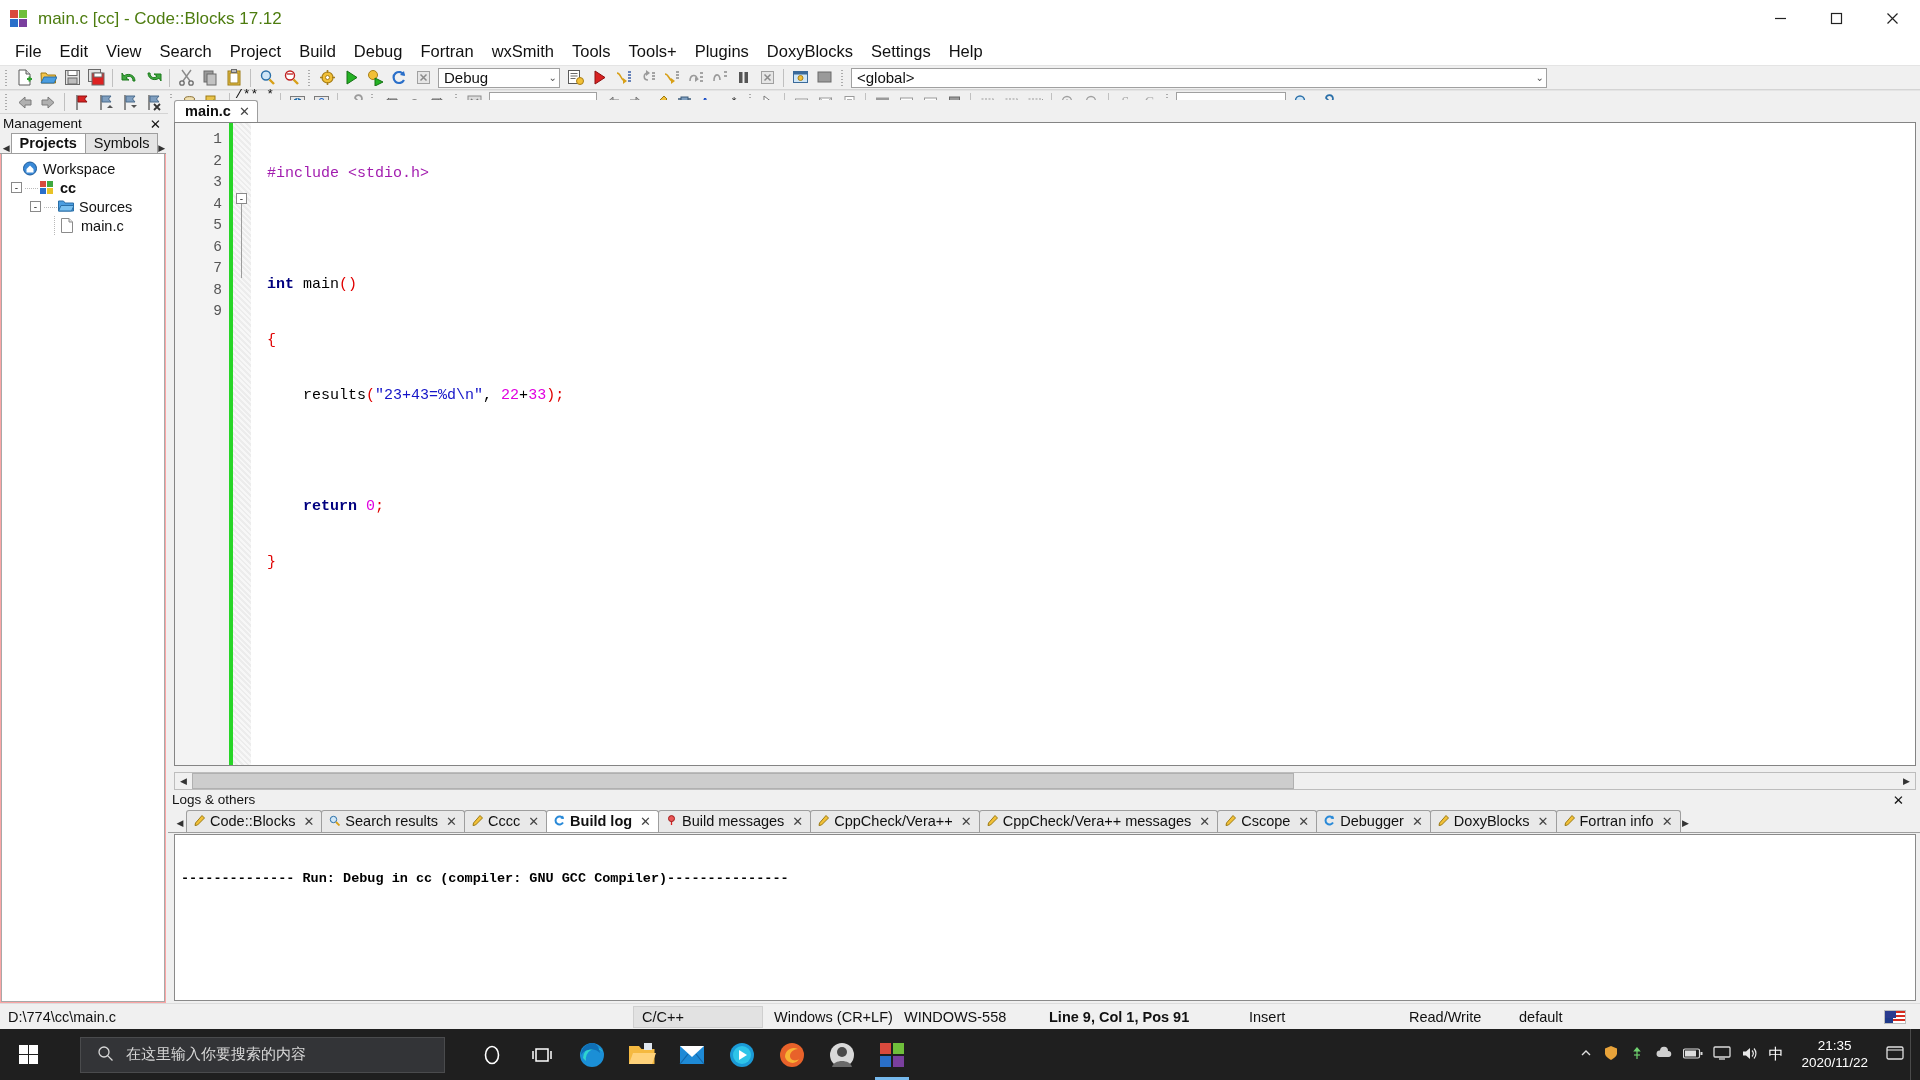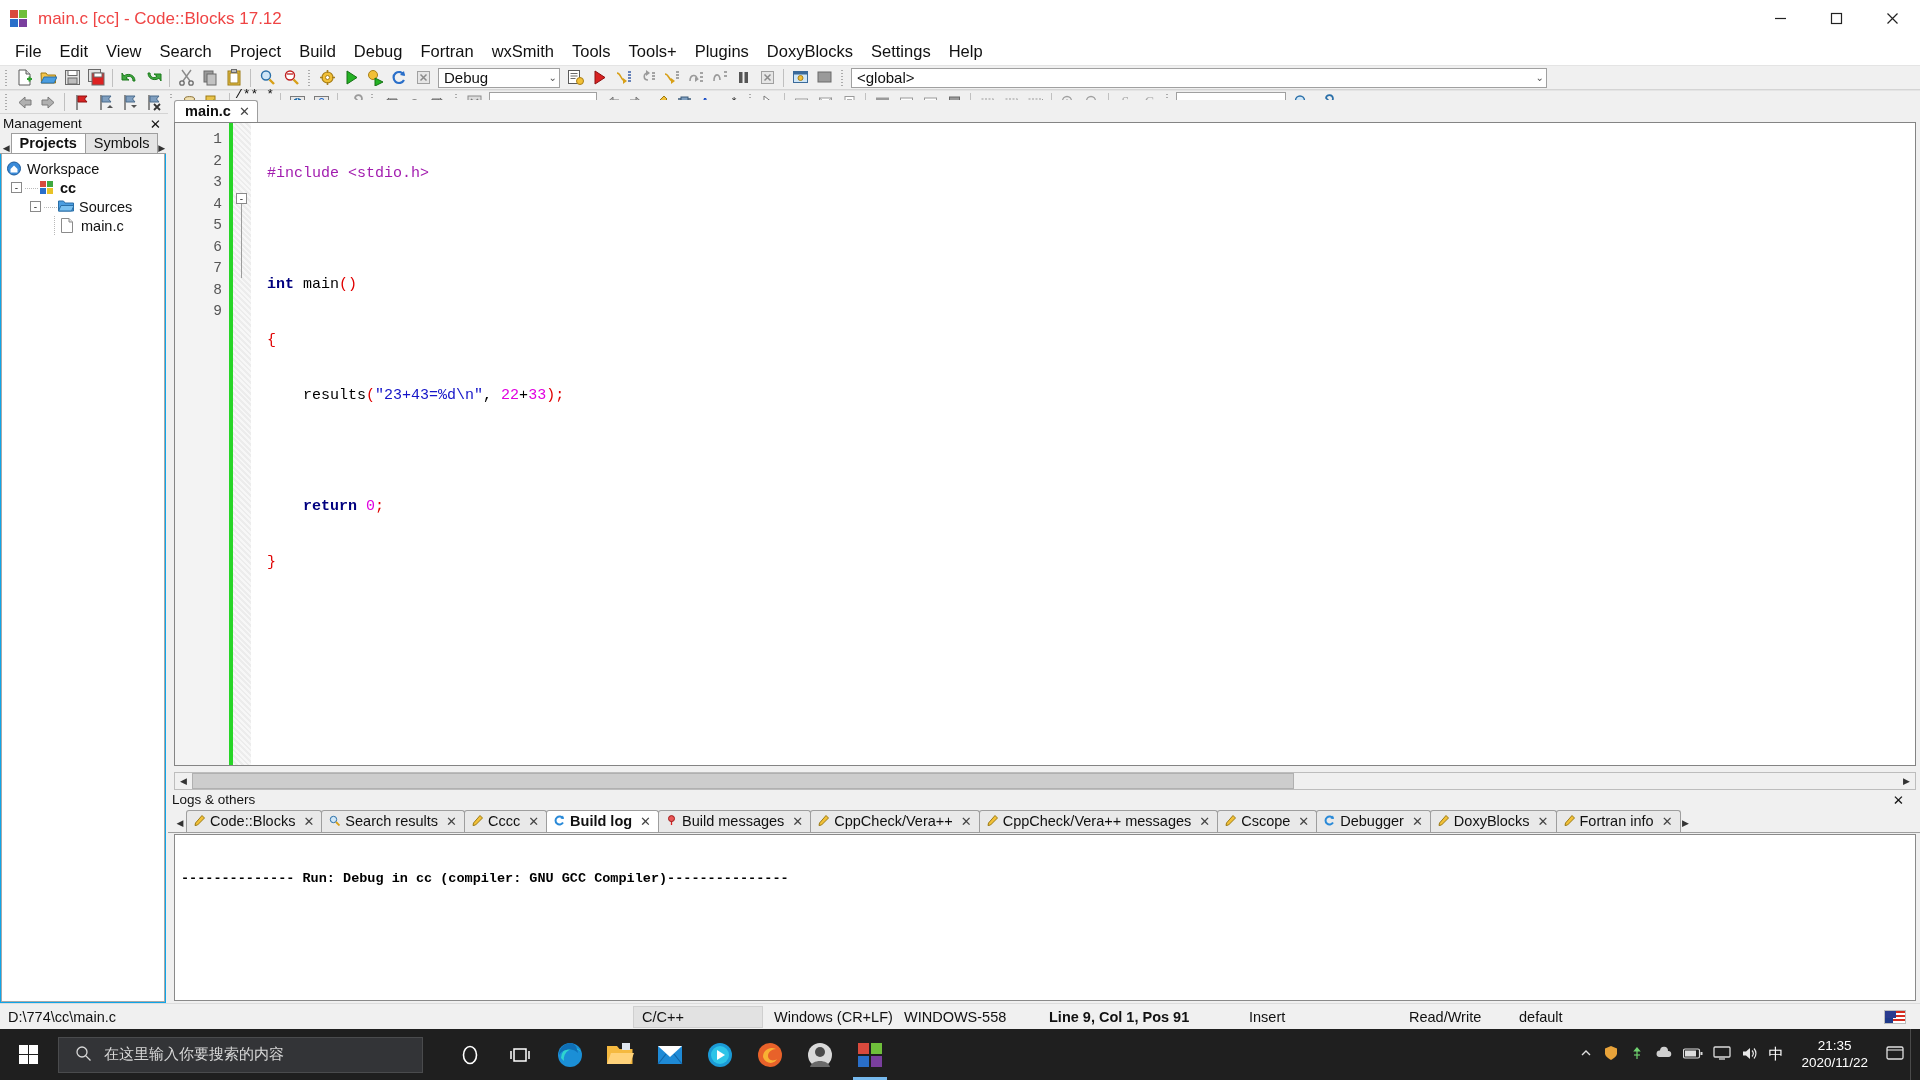--- a/index.html
+++ b/index.html
@@ -22,21 +22,21 @@
     width: 18px; height: 18px; margin-left: 10px; margin-right: 10px;
     position: relative; flex: none;
   }
   .tb-icon i {
     position: absolute; width: 8px; height: 8px; display:block;
   }
   .tb-icon i:nth-child(1){ left:0; top:0; background:#d94a3d; }
   .tb-icon i:nth-child(2){ left:9px; top:0; background:#6fbf3b; }
   .tb-icon i:nth-child(3){ left:0; top:9px; background:#2a6fc9; }
   .tb-icon i:nth-child(4){ left:9px; top:9px; background:#7a3f9e; }
-  .tb-title { font-size: 17px; color: #ef4444; }
+  .tb-title { font-size: 17px; color: #4d7c0f; }
   .tb-spacer { flex: 1; }
   .win-btn {
     width: 56px; height: 38px; display:flex; align-items:center; justify-content:center;
     font-size: 15px; color: #222;
   }
 
   
   .menubar {
     position: absolute; top: 38px; left: 0; width: 1920px; height: 27px;
     background: #ffffff; display: flex; align-items: center;
@@ -81,21 +81,21 @@
   .tb-combo .cv { overflow:hidden; white-space:nowrap; }
   .tb-combo .arw { font-size:10px; color:#555; padding-left:5px; }
   #combo-target { width: 122px; }
   #combo-scope  { width: 696px; }
   #combo-find   { width: 108px; }
   #combo-search { width: 110px; }
 
   
   .mgmt {
     position: absolute; left: 0; top: 114px; width: 166px; height: 889px;
-    background: #0ea5e9;
+    background: #fca5a5;
     display:flex; flex-direction:column;
   }
   .mgmt-header {
     height: 19px; display:flex; align-items:center; justify-content:space-between;
     font-size: 13.5px; color:#111; padding: 0 5px 0 3px;
     background:#f0f0f0;
   }
   .mgmt-tabs {
     display:flex; align-items:flex-end; height: 21px;
     background:#f0f0f0; padding-left: 2px;
@@ -107,21 +107,21 @@
     border:1px solid #9e9e9e; border-bottom:none;
     background:#e4e4e4; margin-right:-1px;
   }
   .mtab.active { background:#ffffff; font-weight:bold; position:relative; top:0; }
   .tree {
     flex:1; background:#ffffff; border:1px solid #a8a8a8; border-top:none;
     margin: 0 1px 1px 1px;
     padding: 5px 0 0 0; font-size: 14.5px; color:#111;
     overflow:hidden;
   }
-  .trow { display:flex; align-items:center; height: 19px; padding-left: 4px; white-space: nowrap; }
+  .trow { display:flex; align-items:center; height: 19px; padding-left: 20px; white-space: nowrap; }
   .expander {
     width: 11px; height: 11px; border:1px solid #8a8a8a; background:#fff;
     display:inline-flex; align-items:center; justify-content:center;
     font-size: 10px; line-height:1; color:#333; flex:none; margin-right:3px;
   }
   .dots { width:14px; height:11px; flex:none;
           background-image: repeating-linear-gradient(to right,#b9b9b9 0 1px, transparent 1px 2px);
           background-size: 14px 1px; background-repeat:no-repeat; background-position: 0 6px; }
   .vdots { width:11px; height:19px; flex:none;
           background-image: repeating-linear-gradient(to bottom,#b9b9b9 0 1px, transparent 1px 2px);
@@ -243,21 +243,21 @@
   .start {
     width: 58px; height: 51px; display:flex; align-items:center; justify-content:center;
   }
   .winlogo { width:20px; height:20px; position:relative; }
   .winlogo i { position:absolute; width:9px; height:9px; background:#ffffff; }
   .winlogo i:nth-child(1){left:0;top:0;} .winlogo i:nth-child(2){left:10px;top:0;}
   .winlogo i:nth-child(3){left:0;top:10px;} .winlogo i:nth-child(4){left:10px;top:10px;}
   .tb-search {
     width: 365px; height: 36px; background:#333437; border:1px solid #4a4b4d;
     display:flex; align-items:center; gap:12px; padding-left:16px;
-    color:#d8d8d8; font-size: 15px; margin-left: 0;
+    color:#d8d8d8; font-size: 15px; margin-left: 22px;
   }
   .task-icons { display:flex; align-items:center; gap: 4px; margin-left: 24px; }
   .tk { width:46px; height:51px; display:flex; align-items:center; justify-content:center; position:relative; }
   .tk.active::after {
     content:''; position:absolute; bottom:0; left:6px; right:6px; height:3px; background:#76b9ed;
   }
   .tray {
     margin-left:auto; display:flex; align-items:center; gap:10px;
     color:#e8e8e8; font-size: 13px; padding-right: 6px;
   }

